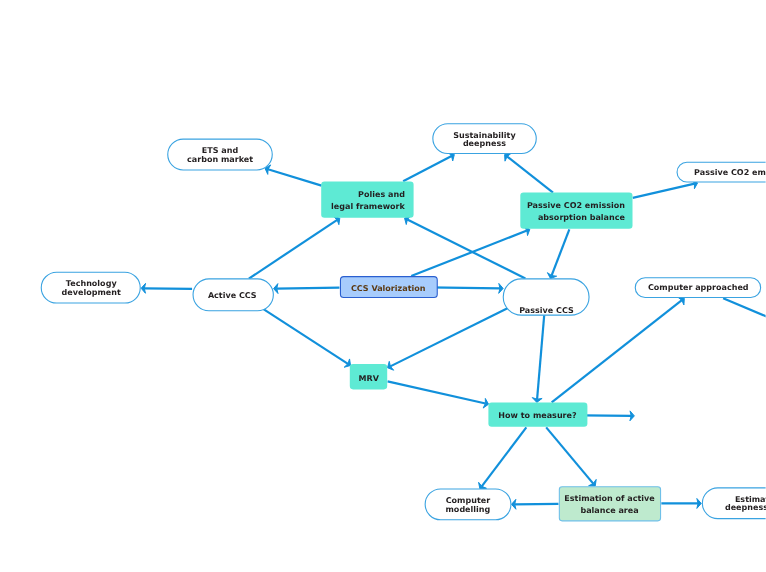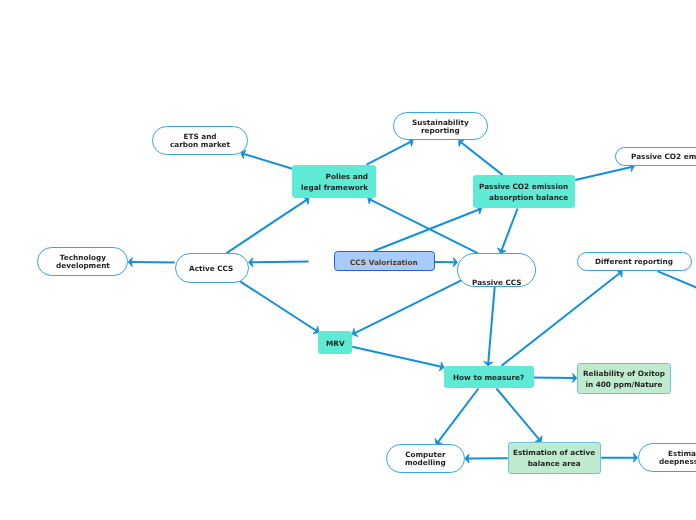--- a/index.html
+++ b/index.html
@@ -104,64 +104,60 @@
       </g>
       <g>
         <line x1="601.2" y1="457.7001067235859" x2="634.7001332656945" y2="457.66435418007933" stroke="#1190db" stroke-width="2.0"></line>
         <path d="M 637.50 457.66 L 633.50 462.17 L 634.60 457.66 L 633.50 453.17 Z" fill="#1190db" stroke="#1190db" stroke-width="0.9" stroke-linejoin="round"></path>
       </g>
       <g>
         <line x1="657.3898749255509" y1="271.2" x2="807.9945151388243" y2="334.41629772952155" stroke="#1190db" stroke-width="2.0"></line>
         <path d="M 810.58 335.50 L 805.15 338.10 L 807.90 334.38 L 808.63 329.80 Z" fill="#1190db" stroke="#1190db" stroke-width="0.9" stroke-linejoin="round"></path>
       </g>
     </svg>
-<div class="node root" style="left: 308.6px; top: 251px; width: 101px; height: 19.6px; margin-left: 25px;">
+<div class="node root" style="left: 308.6px; top: 251px; width: 89px; height: 19.6px;">
       <span class="lbl">CCS Valorization</span>
     </div>
     <div class="node pill" style="left: 174.6px; top: 253.3px; width: 74.1px; height: 30px;">
       <span class="lbl">Active CCS</span>
     </div>
     <div class="node pill" style="left: 457.4px; top: 253.2px; width: 78.7px; height: 34px; align-items: flex-end;">
       <span class="lbl">Passive CCS</span>
     </div>
     <div class="node rect" style="left: 292.3px; top: 164.7px; width: 83.7px; height: 33.6px;">
       <span class="lbl">Polies and
 legal framework</span>
     </div>
     <div class="node pill" style="left: 151.9px; top: 126.3px; width: 96.3px; height: 28.6px;">
       <span class="lbl">ETS and
 carbon market</span>
     </div>
     <div class="node pill" style="left: 392.9px; top: 111.9px; width: 95.3px; height: 28.6px;">
       <span class="lbl">Sustainability
-reporting</span>
+deepness</span>
     </div>
     <div class="node pill" style="left: 37.1px; top: 247.1px; width: 91.2px; height: 28.9px;">
       <span class="lbl">Technology
 development</span>
     </div>
     <div class="node rect" style="left: 472.8px; top: 175.1px; width: 102.4px; height: 33.4px;">
       <span class="lbl">Passive CO2 emission
 absorption balance</span>
     </div>
     <div class="node pill" style="left: 615.2px; top: 147px; width: 121.3px; height: 19.3px;">
       <span class="lbl">Passive CO2 emission</span>
     </div>
     <div class="node pill" style="left: 577px; top: 251.9px; width: 114.8px; height: 19.3px;">
-      <span class="lbl">Different reporting</span>
+      <span class="lbl">Computer approached</span>
     </div>
     <div class="node rect" style="left: 317.8px; top: 331.4px; width: 34.5px; height: 22.9px;">
       <span class="lbl">MRV</span>
     </div>
     <div class="node rect" style="left: 443.8px; top: 365.8px; width: 90px; height: 22.7px;">
       <span class="lbl">How to measure?</span>
-    </div>
-    <div class="node green" style="left: 576.7px; top: 362.9px; width: 94px; height: 31.3px;">
-      <span class="lbl">Reliability of Oxitop
-in 400 ppm/Nature</span>
     </div>
     <div class="node pill" style="left: 385.8px; top: 444.4px; width: 79.2px; height: 28.8px;">
       <span class="lbl">Computer
 modelling</span>
     </div>
     <div class="node green" style="left: 507.7px; top: 441.8px; width: 93.5px; height: 31.9px;">
       <span class="lbl">Estimation of active
 balance area</span>
     </div>
     <div class="node pill" style="left: 637.5px; top: 443.3px; width: 115px; height: 28.6px;">

